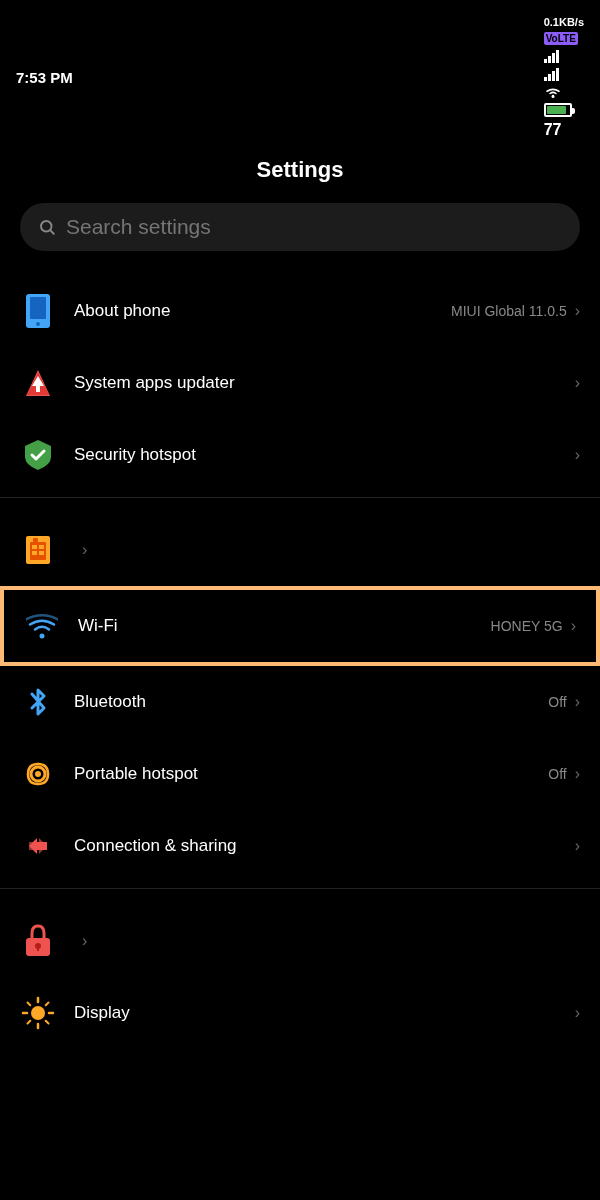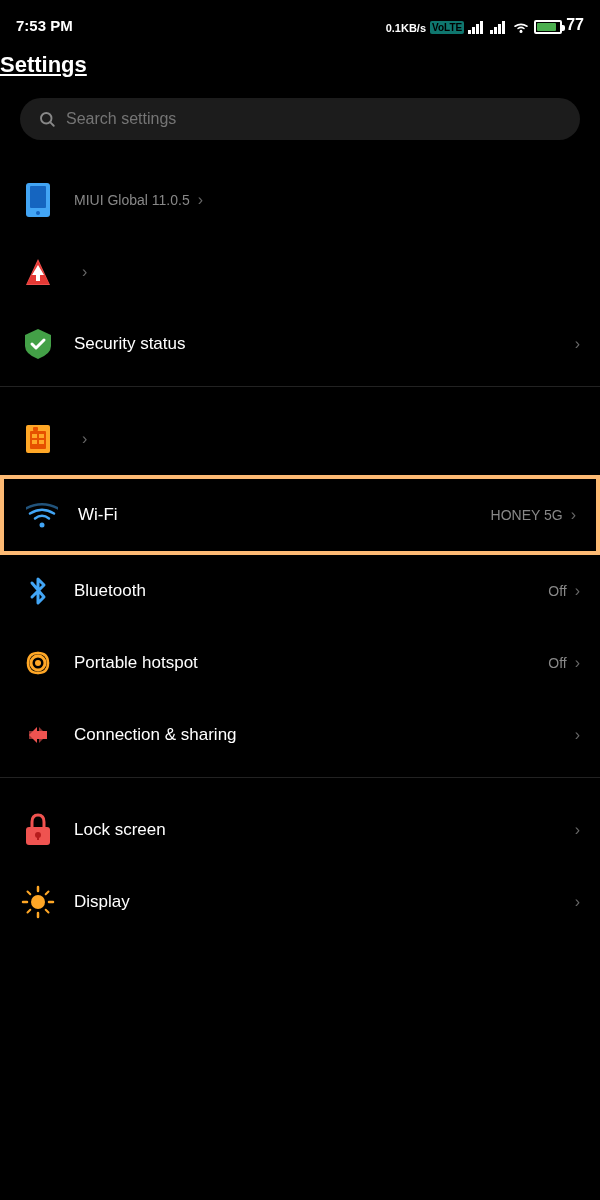--- a/index.html
+++ b/index.html
@@ -26,47 +26,48 @@
       font-weight: 600;
     }
 
     .status-bar-left {
       font-size: 15px;
       font-weight: 700;
     }
 
     .status-bar-right {
       display: flex;
-      align-items: flex-end;
+      align-items: flex-start;
       gap: 4px;
       font-size: 12px;
+      flex-direction: column;
     }
 
     .page-title {
+      text-align: center;
       font-size: 22px;
       font-weight: 700;
       padding: 14px 0 20px 0;
-      text-decoration: underline;
     }
 
     .search-bar {
       margin: 0 20px 24px 20px;
       background-color: #1c1c1c;
       border-radius: 30px;
       display: flex;
       align-items: center;
       padding: 12px 18px;
       gap: 10px;
     }
 
     .search-bar-input {
       background: none;
       border: none;
       color: #888;
-      font-size: 16px;
+      font-size: 21px;
       outline: none;
       flex: 1;
     }
 
     .settings-section {
       margin-bottom: 0;
     }
 
     .settings-item {
       display: flex;
@@ -140,21 +141,21 @@
       border-radius: 1px;
     }
   </style>
 </head>
 <body>
 
 <div class="status-bar">
   <span class="status-bar-left">7:53 PM</span>
   <div class="status-bar-right">
     <span style="font-size:11px;color:#fff;">0.1KB/s</span>
-    <span style="font-size:10px;background:#0f766e;color:#000;padding:1px 2px;border-radius:2px;font-weight:700;">VoLTE</span>
+    <span style="font-size:10px;background:#8b5cf6;color:#000;padding:1px 2px;border-radius:2px;font-weight:700;">VoLTE</span>
 
     <svg width="18" height="14" viewBox="0 0 18 14">
       <rect x="0" y="10" width="3" height="4" fill="#fff"></rect>
       <rect x="4" y="7" width="3" height="7" fill="#fff"></rect>
       <rect x="8" y="4" width="3" height="10" fill="#fff"></rect>
       <rect x="12" y="1" width="3" height="13" fill="#fff"></rect>
     </svg>
 
     <svg width="18" height="14" viewBox="0 0 18 14">
       <rect x="0" y="10" width="3" height="4" fill="#fff"></rect>
@@ -190,46 +191,48 @@
 <div class="settings-section">
 
   <div class="settings-item">
     <div class="item-icon">
       <svg width="28" height="34" viewBox="0 0 28 34">
         <rect x="2" y="0" width="24" height="34" rx="3" fill="#42a5f5"></rect>
         <rect x="6" y="3" width="16" height="22" rx="1" fill="#1565c0"></rect>
         <circle cx="14" cy="30" r="2" fill="#1565c0"></circle>
       </svg>
     </div>
+    <span class="item-label">About phone</span>
     <span class="item-value">MIUI Global 11.0.5</span>
     <span class="chevron">›</span>
   </div>
 
   <div class="settings-item">
     <div class="item-icon">
       <svg width="30" height="30" viewBox="0 0 30 30">
         <polygon points="15,2 27,28 3,28" fill="#ef5350"></polygon>
         <polygon points="15,4 26,27 4,27" fill="#e53935"></polygon>
 
         <polygon points="15,8 21,18 9,18" fill="#fff"></polygon>
         <rect x="13" y="18" width="4" height="6" fill="#fff"></rect>
       </svg>
     </div>
+    <span class="item-label">System apps updater</span>
     <span class="item-value"></span>
     <span class="chevron">›</span>
   </div>
 
   <div class="settings-item">
     <div class="item-icon">
       <svg width="30" height="32" viewBox="0 0 30 32">
         <path d="M15 1 L28 7 L28 18 Q28 26 15 31 Q2 26 2 18 L2 7 Z" fill="#43a047"></path>
         <polyline points="9,16 13,20 21,12" stroke="#fff" stroke-width="3" fill="none" stroke-linecap="round" stroke-linejoin="round"></polyline>
       </svg>
     </div>
-    <span class="item-label">Security status</span>
+    <span class="item-label">Security hotspot</span>
     <span class="item-value"></span>
     <span class="chevron">›</span>
   </div>
 </div>
 
 <div class="divider"></div>
 <div style="height:10px;"></div>
 
 <div class="settings-section">
 
@@ -311,21 +314,20 @@
 
   <div class="settings-item">
     <div class="item-icon">
       <svg width="28" height="34" viewBox="0 0 28 34">
         <rect x="2" y="14" width="24" height="18" rx="3" fill="#ef5350"></rect>
         <path d="M8 14 L8 9 Q8 2 14 2 Q20 2 20 9 L20 14" stroke="#ef5350" stroke-width="3" fill="none" stroke-linecap="round"></path>
         <circle cx="14" cy="22" r="3" fill="#b71c1c"></circle>
         <rect x="13" y="22" width="2" height="5" fill="#b71c1c"></rect>
       </svg>
     </div>
-    <span class="item-label">Lock screen</span>
     <span class="item-value"></span>
     <span class="chevron">›</span>
   </div>
 
   <div class="settings-item">
     <div class="item-icon">
       <svg width="34" height="34" viewBox="0 0 34 34">
         <circle cx="17" cy="17" r="7" fill="#ffa726"></circle>
         <line x1="17" y1="2" x2="17" y2="6" stroke="#ffa726" stroke-width="2.5" stroke-linecap="round"></line>
         <line x1="17" y1="28" x2="17" y2="32" stroke="#ffa726" stroke-width="2.5" stroke-linecap="round"></line>

